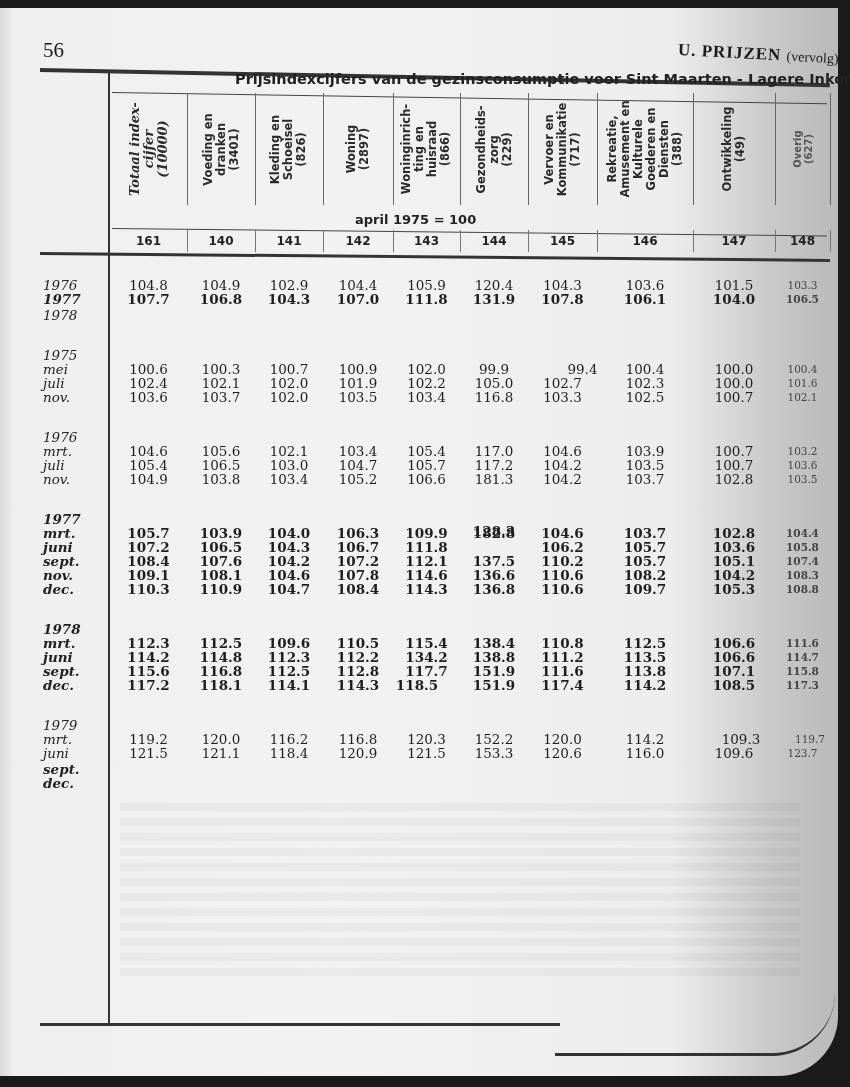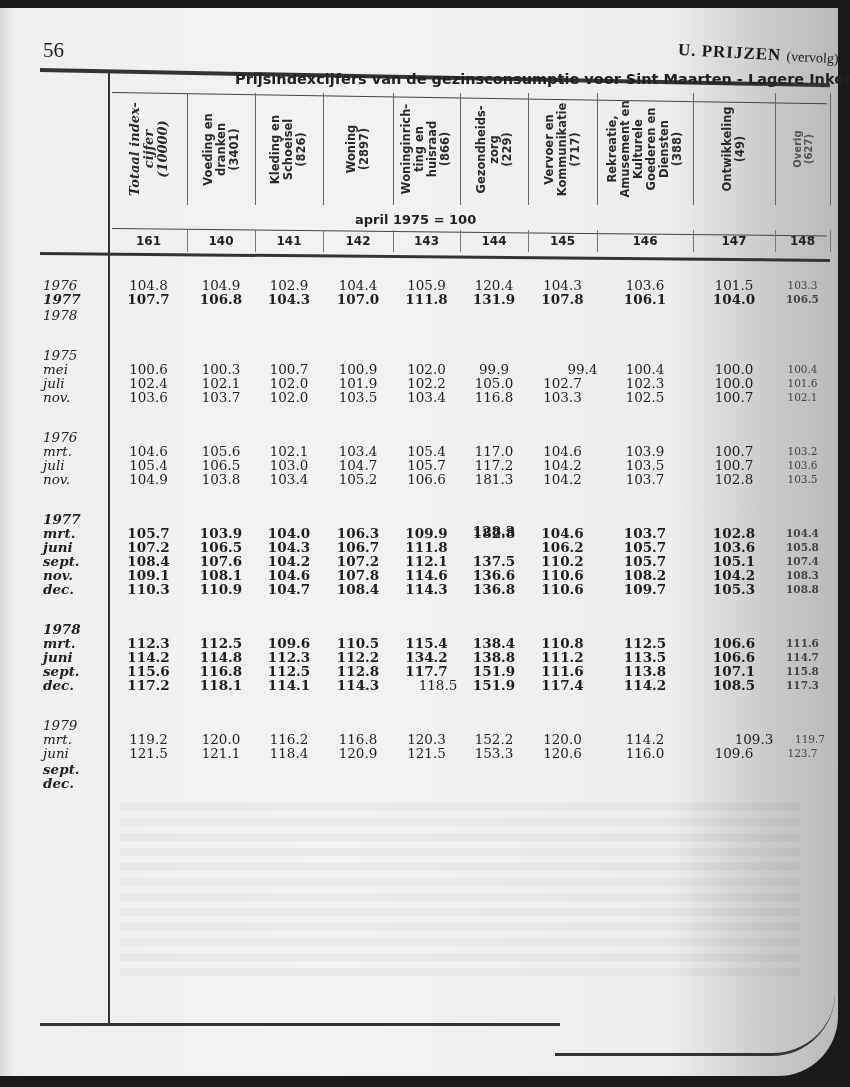--- a/index.html
+++ b/index.html
@@ -369,35 +369,35 @@
       <div class="cell" style="left: 281.5px; top: 388px; font-weight: bold;">117.7</div>
       <div class="cell" style="left: 349px; top: 388px; font-weight: bold;">151.9</div>
       <div class="cell" style="left: 417.5px; top: 388px; font-weight: bold;">111.6</div>
       <div class="cell" style="left: 500px; top: 388px; font-weight: bold;">113.8</div>
       <div class="cell" style="left: 589px; top: 388px; font-weight: bold;">107.1</div>
       <div class="cell small" style="left: 672.5px; top: 388px; font-weight: bold;">115.8</div>
       <div class="cell" style="left: 3.5px; top: 402px; font-weight: bold;">117.2</div>
       <div class="cell" style="left: 76px; top: 402px; font-weight: bold;">118.1</div>
       <div class="cell" style="left: 144px; top: 402px; font-weight: bold;">114.1</div>
       <div class="cell" style="left: 213px; top: 402px; font-weight: bold;">114.3</div>
-      <div class="cell" style="left: 293px; top: 402px; font-weight: normal;">118.5</div>
+      <div class="cell" style="left: 272px; top: 402px; font-weight: bold;">118.5</div>
       <div class="cell" style="left: 349px; top: 402px; font-weight: bold;">151.9</div>
       <div class="cell" style="left: 417.5px; top: 402px; font-weight: bold;">117.4</div>
       <div class="cell" style="left: 500px; top: 402px; font-weight: bold;">114.2</div>
       <div class="cell" style="left: 589px; top: 402px; font-weight: bold;">108.5</div>
       <div class="cell small" style="left: 672.5px; top: 402px; font-weight: bold;">117.3</div>
       <div class="cell" style="left: 3.5px; top: 456px;">119.2</div>
       <div class="cell" style="left: 76px; top: 456px;">120.0</div>
       <div class="cell" style="left: 144px; top: 456px;">116.2</div>
       <div class="cell" style="left: 213px; top: 456px;">116.8</div>
       <div class="cell" style="left: 281.5px; top: 456px;">120.3</div>
       <div class="cell" style="left: 349px; top: 456px;">152.2</div>
       <div class="cell" style="left: 417.5px; top: 456px;">120.0</div>
       <div class="cell" style="left: 500px; top: 456px;">114.2</div>
-      <div class="cell" style="left: 609px; top: 456px; text-align: center;">109.3</div>
+      <div class="cell" style="left: 596px; top: 456px; text-align: center;">109.3</div>
       <div class="cell small" style="left: 680px; top: 456px;">119.7</div>
       <div class="cell" style="left: 3.5px; top: 470px;">121.5</div>
       <div class="cell" style="left: 76px; top: 470px;">121.1</div>
       <div class="cell" style="left: 144px; top: 470px;">118.4</div>
       <div class="cell" style="left: 213px; top: 470px;">120.9</div>
       <div class="cell" style="left: 281.5px; top: 470px;">121.5</div>
       <div class="cell" style="left: 349px; top: 470px;">153.3</div>
       <div class="cell" style="left: 417.5px; top: 470px;">120.6</div>
       <div class="cell" style="left: 500px; top: 470px;">116.0</div>
       <div class="cell" style="left: 589px; top: 470px;">109.6</div>

